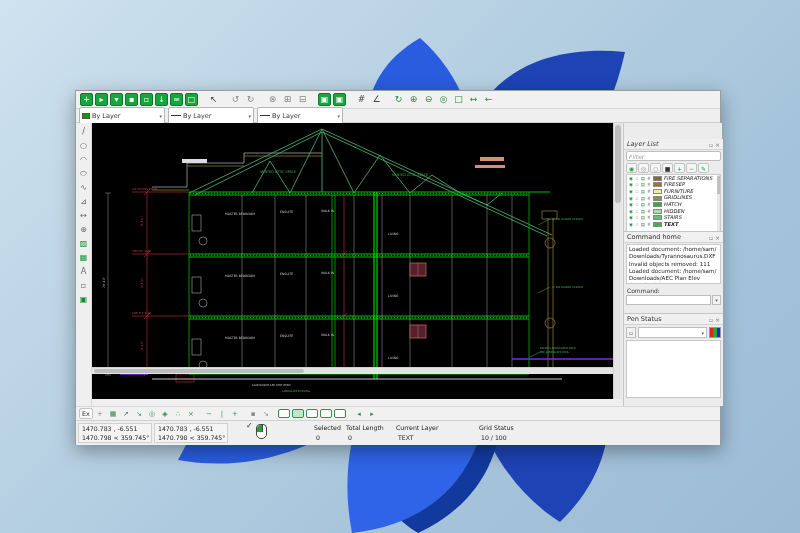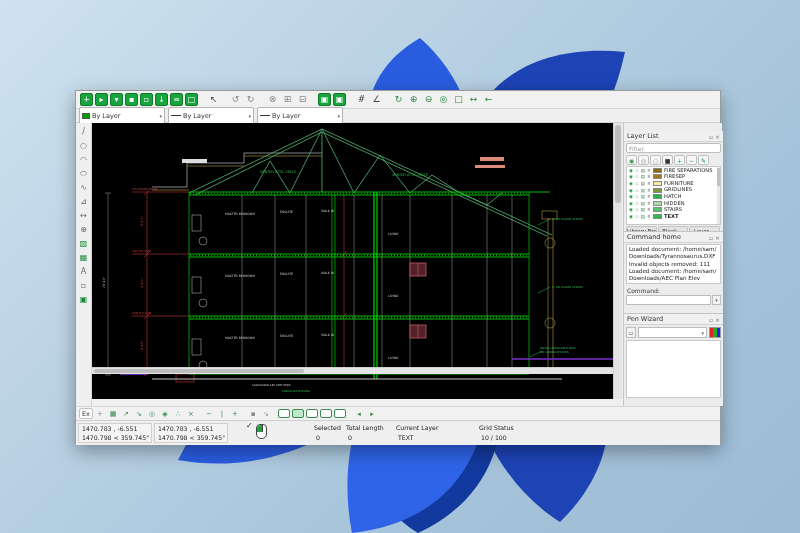--- a/index.html
+++ b/index.html
@@ -355,21 +355,21 @@
           </g>
       </svg>
     </div>
 
     <div class="vscroll">
         <div class="thumb"></div>
       </div>
 
     <div class="dock">
 
-      <div class="panel" style="top:8px;height:108px;">
+      <div class="panel" style="top:16px;height:108px;font-style:italic;">
         <div class="phead">
           <span class="t">Layer List</span>
           <span class="wbtn">▫</span>
           <span class="wbtn">×</span>
         </div>
         <div class="filter">Filter</div>
         <div class="ltools" id="layer-tools">
             <span class="ltbtn" style="color: rgb(27, 154, 62);">◉</span>
             <span class="ltbtn" style="color: rgb(138, 138, 138);">◎</span>
             <span class="ltbtn" style="color: rgb(138, 138, 138);">○</span>
@@ -469,21 +469,21 @@
           </div>
         <div class="cmdlab">Command:</div>
         <div class="cmdrow">
           <div class="cmdinput"></div>
           <div class="cmdbtn">▾</div>
         </div>
       </div>
 
       <div class="panel" style="top:190px;height:93px;border-top:1px solid #c5c5c5;">
         <div class="phead">
-          <span class="t">Pen Wizard</span>
+          <span class="t">Pen Status</span>
           <span class="wbtn">▫</span>
           <span class="wbtn">×</span>
         </div>
         <div class="penrow">
           <div class="penbtn">▫</div>
           <div class="pencombo">
               <span>▾</span>
             </div>
           <div class="pencolor"></div>
         </div>

